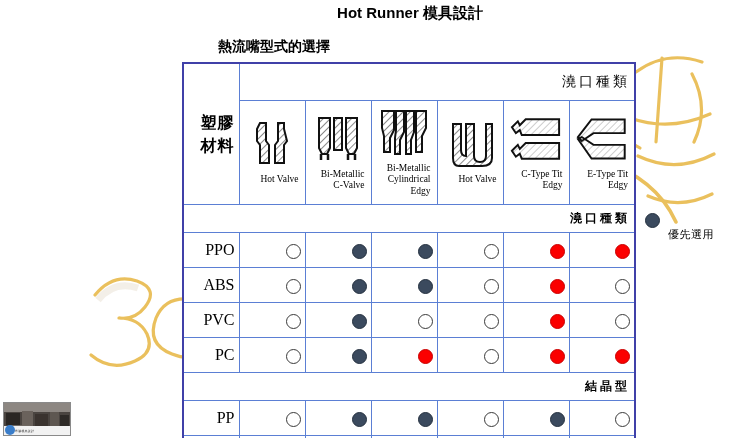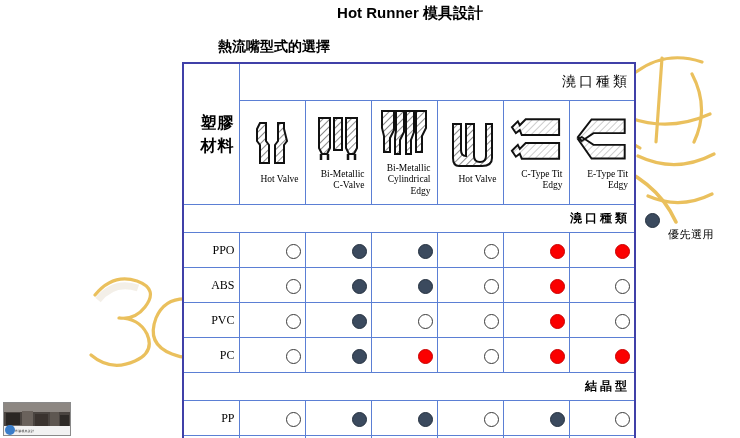--- a/index.html
+++ b/index.html
@@ -107,21 +107,21 @@
     background: #e6e6e6;
     height: 19px;
     font-family: "DejaVu Serif", serif;
     font-weight: bold;
     font-size: 12px;
     letter-spacing: 3px;
   }
 
   .mat-label {
     font-family: "Liberation Serif", serif;
-    font-size: 12px;
+    font-size: 16px;
     height: 26px;
   }
   .dot-cell { height: 26px; }
 
   .dot {
     display: inline-block;
     width: 15px;
     height: 15px;
     border-radius: 50%;
     vertical-align: middle;

